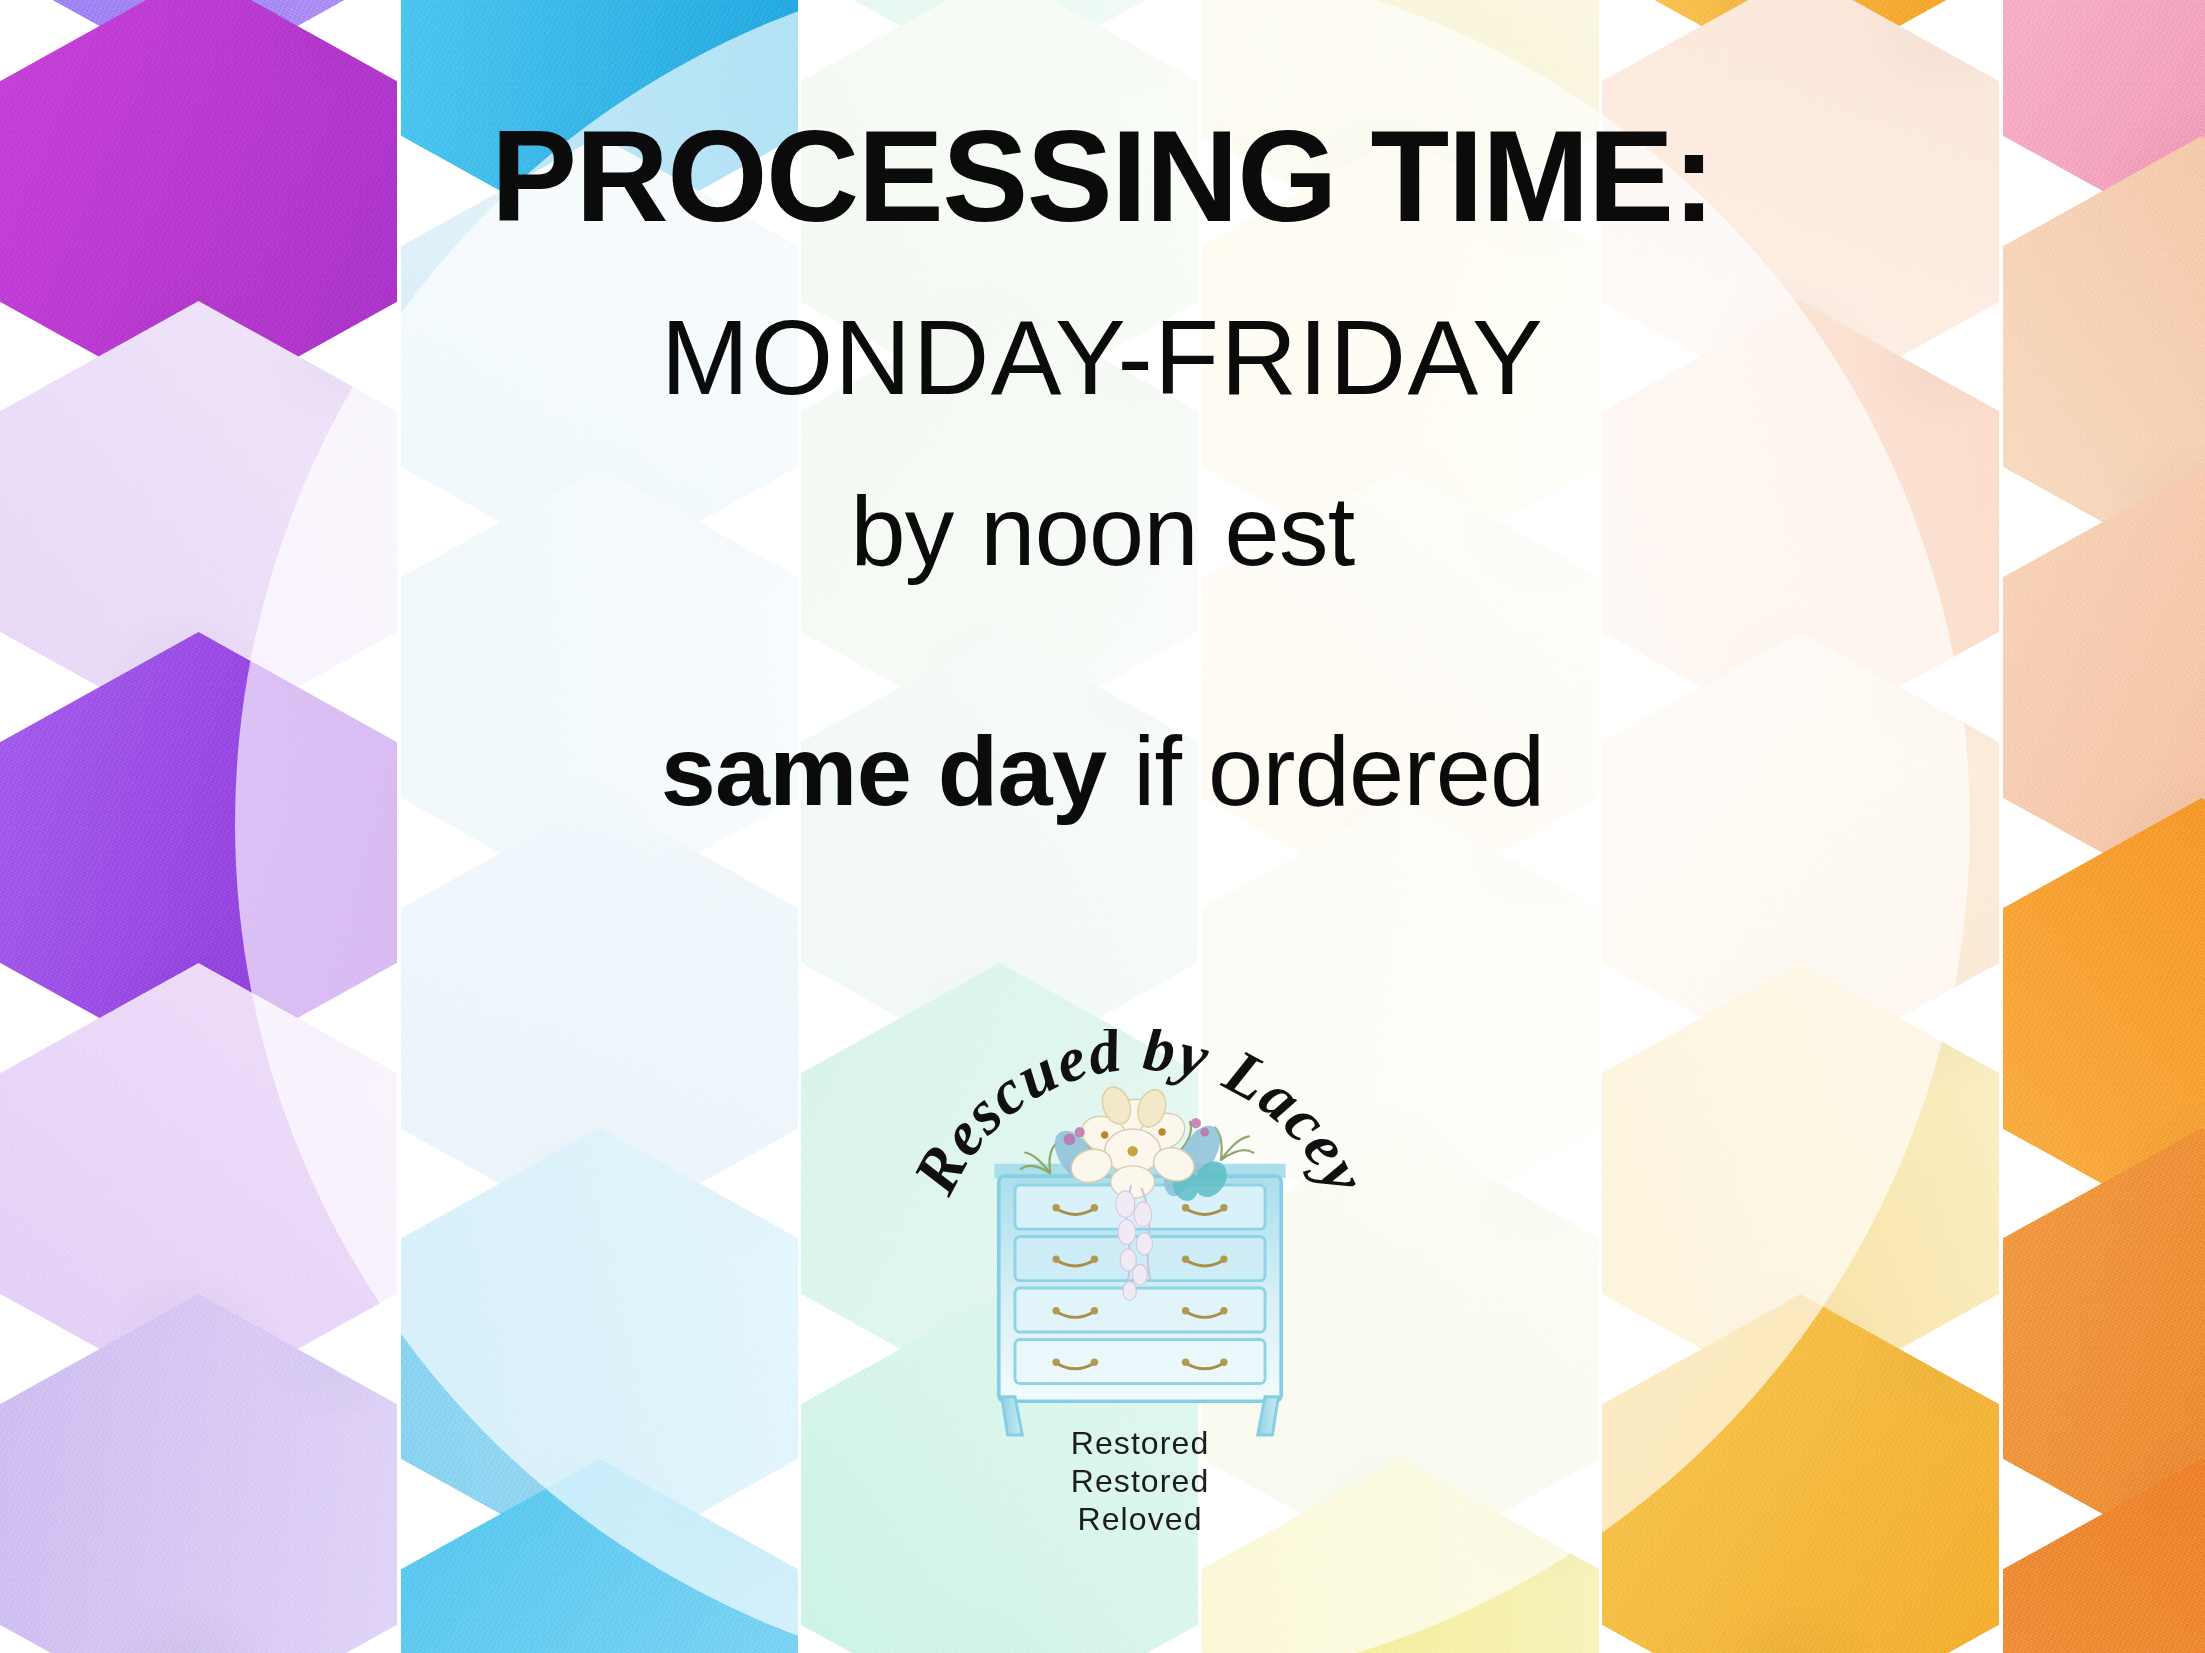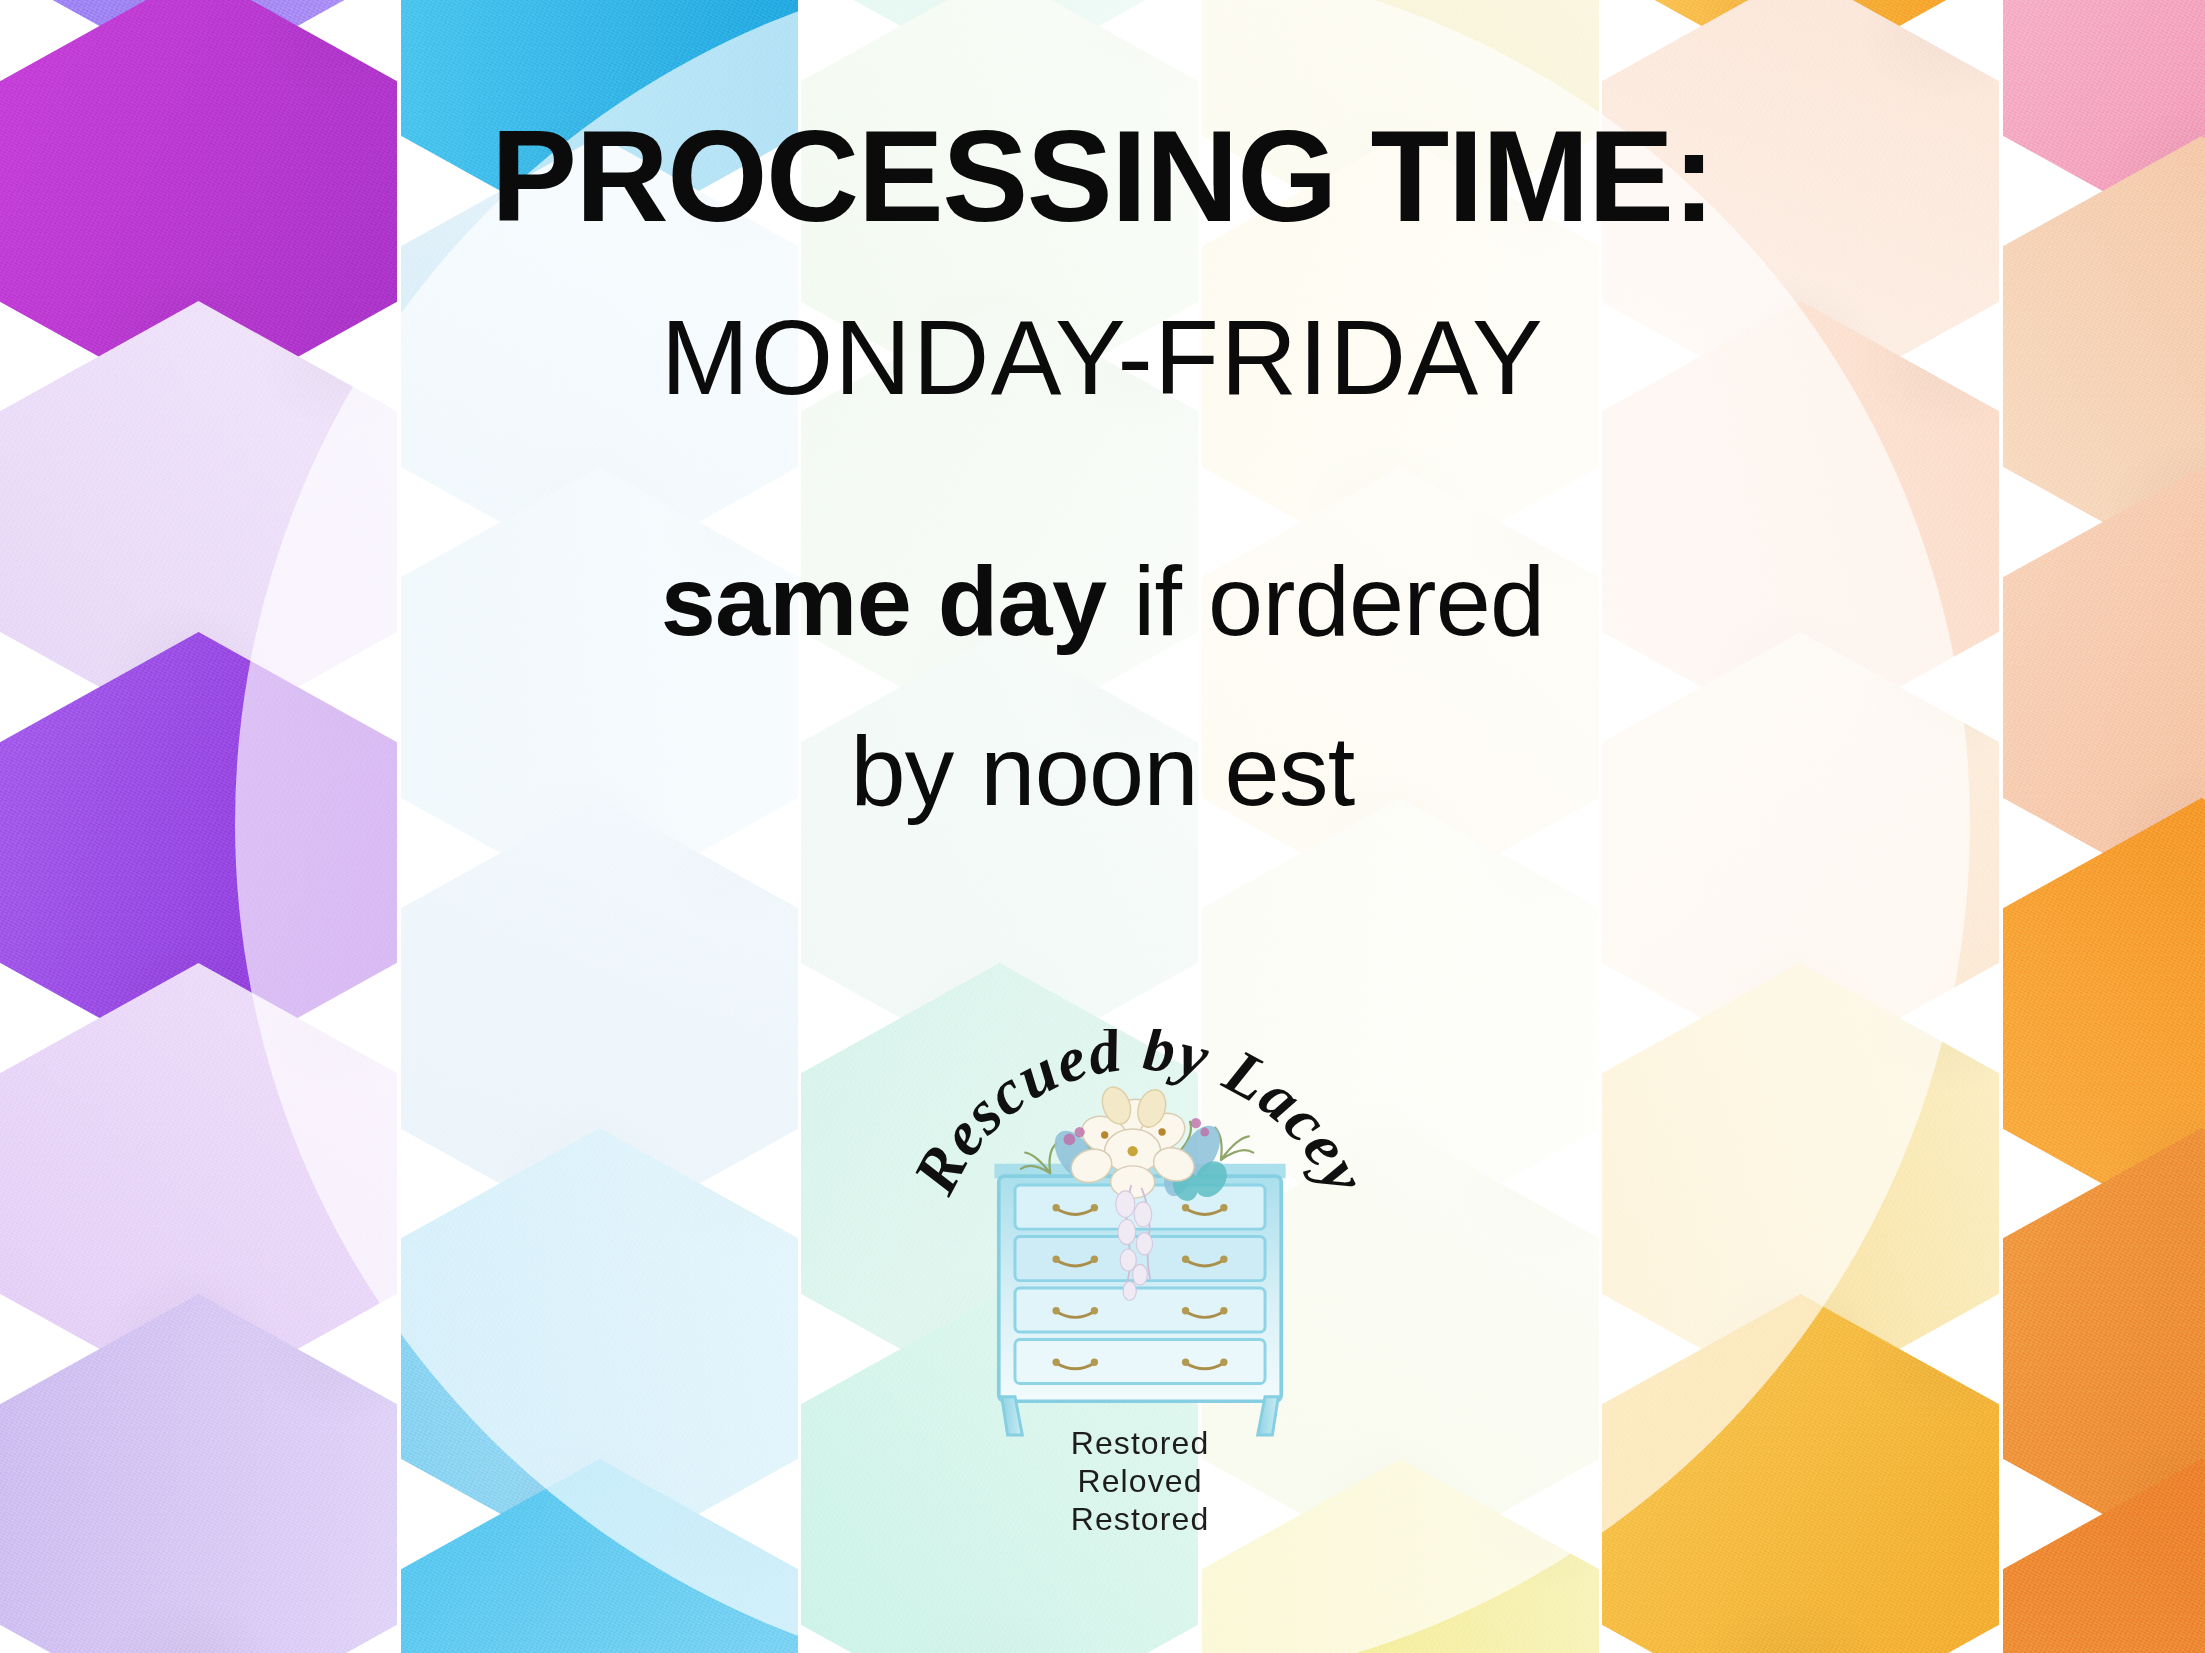--- a/index.html
+++ b/index.html
@@ -252,24 +252,24 @@
         <div class="tex"></div>
         <div class="grain"></div>
       </div>
     </div>
 
   <div id="circle-overlay" style="left: 235px; top: -44px; height: 1735px; width: 1735px; background: rgba(255, 255, 255, 0.66);"></div>
 
   <div id="textblock">
     <div class="t-title" style="margin-top:112px;">PROCESSING TIME:</div>
     <div class="t-sub" style="margin-top:63px;">MONDAY-FRIDAY</div>
+    <div class="t-body" style="margin-top:71px;">by noon est</div>
     <div class="t-body" style="margin-top:141px;">
       <b>same day</b><span> if ordered</span>
     </div>
-    <div class="t-body" style="margin-top:71px;">by noon est</div>
   </div>
 
   <div id="logo" style="left:912px;top:1029px;width:456px;">
 
     <svg width="456" height="412" viewBox="0 0 620 560">
       <defs>
         <path id="arcpath" d="M 34 300 A 278 278 0 0 1 586 300" fill="none"></path>
         <linearGradient id="drwG" x1="0" y1="0" x2="0" y2="1">
           <stop offset="0%" stop-color="#a9dfec"></stop>
           <stop offset="55%" stop-color="#d8f0f6"></stop>
@@ -381,19 +381,19 @@
           <ellipse cx="316" cy="292" rx="11" ry="15"></ellipse>
           <ellipse cx="294" cy="314" rx="11" ry="15"></ellipse>
           <ellipse cx="310" cy="334" rx="10" ry="14"></ellipse>
           <ellipse cx="296" cy="356" rx="9" ry="13"></ellipse>
         </g>
       </g>
     </svg>
 
     <div class="logo-tag" style="margin-top:-16px;">
       <div>Restored</div>
+      <div>Restored</div>
       <div>Reloved</div>
-      <div>Restored</div>
     </div>
   </div>
 
 </div>
 
 
 </body></html>

